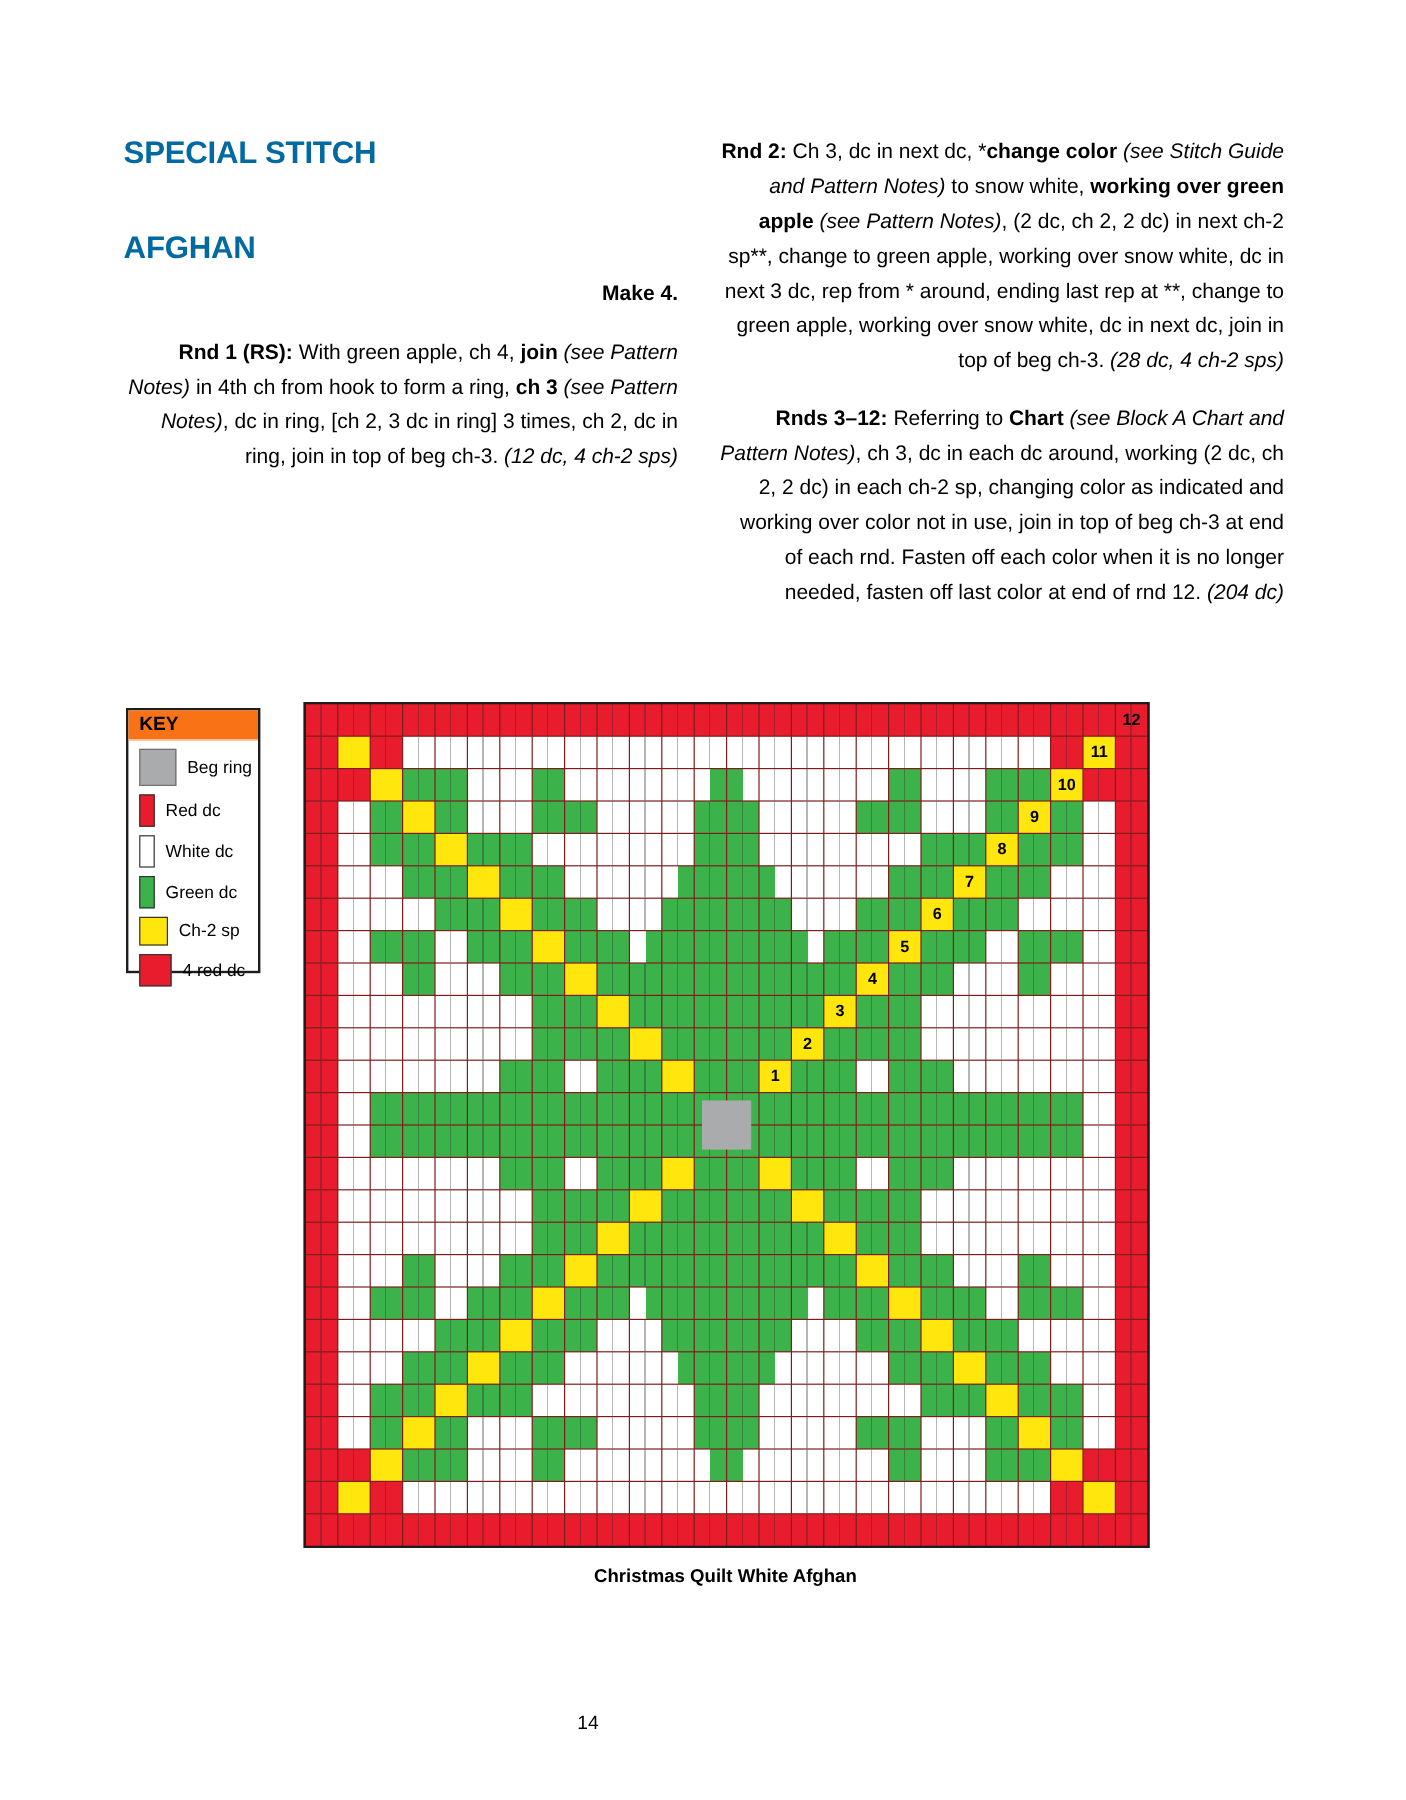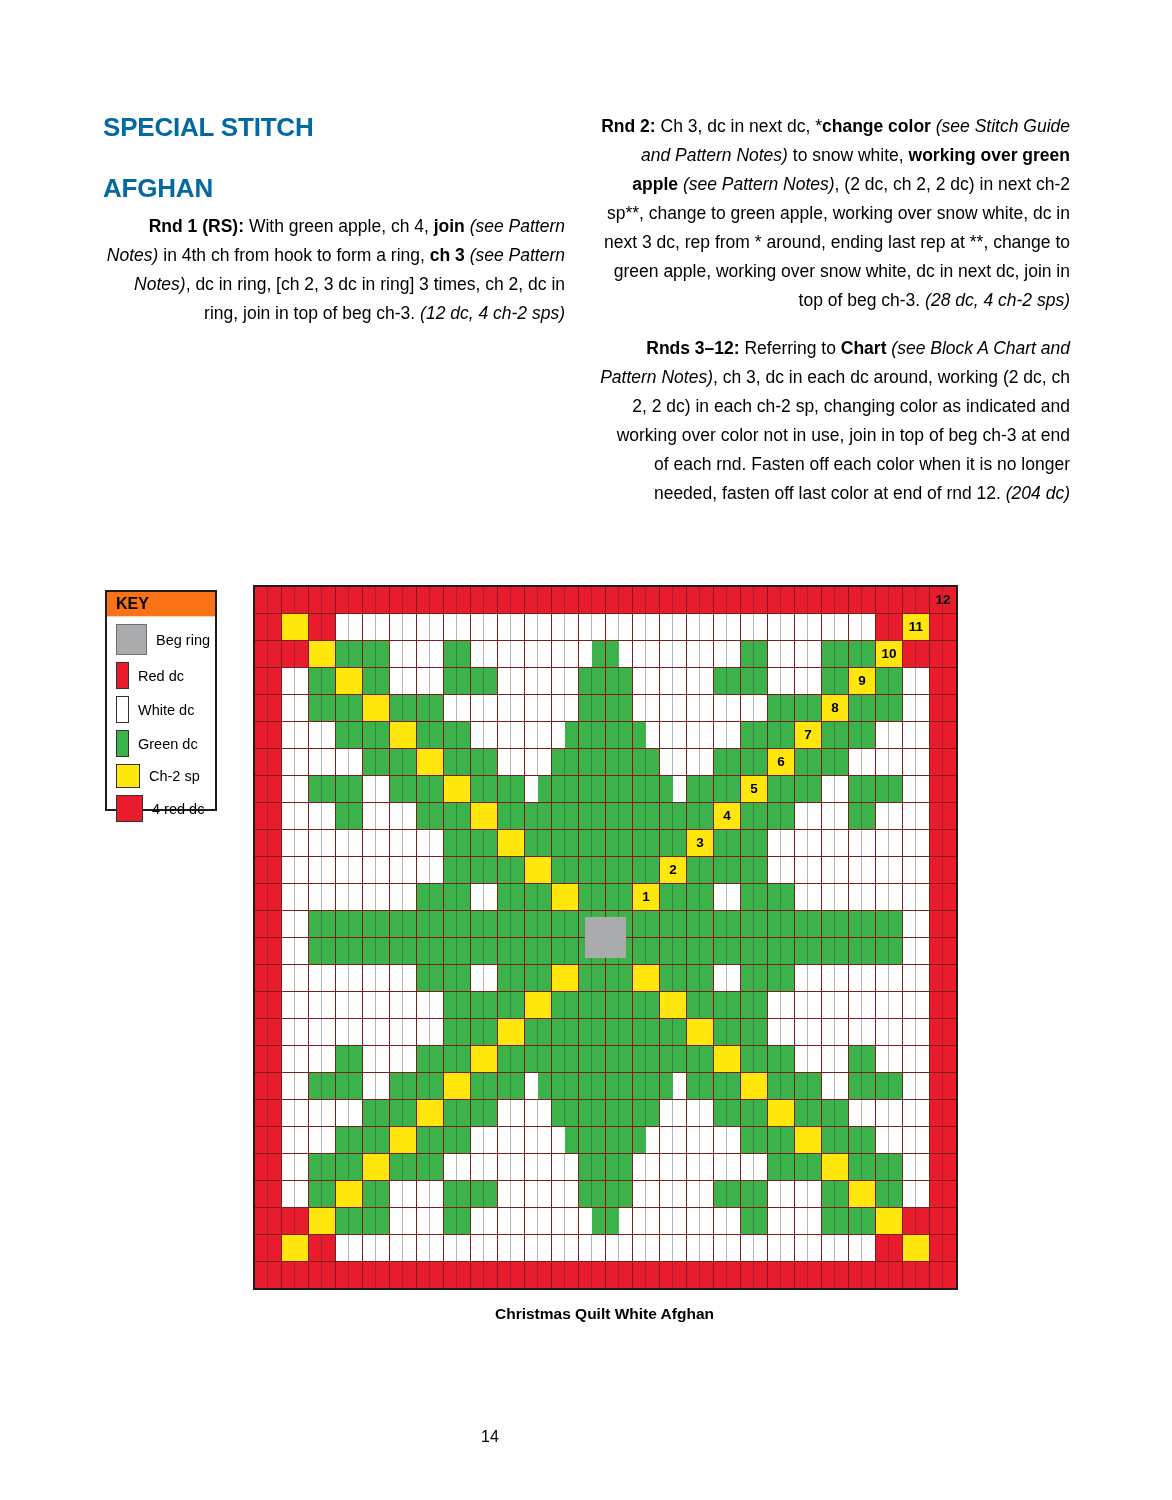--- a/index.html
+++ b/index.html
@@ -8,21 +8,21 @@
     font-family:"Liberation Sans",sans-serif;color:#000;
     -webkit-font-smoothing:antialiased;
   }
   .col{position:absolute;top:112px;}
   #left-col{left:103px;width:462px;}
   #right-col{left:598px;width:472px;}
   h2.sec{
     font-size:26px;font-weight:700;color:#0369a1;margin:0 0 8px 0;
     letter-spacing:-0.2px;
   }
-  h2.sec.mt{margin-top:30px;}
+  h2.sec.mt{margin-top:48px;}
   h2.sec.mt2{margin-top:26px;}
   .para{font-size:17.5px;line-height:29px;margin:0 0 10px 0;text-align:right;}
   .para.make{margin:2px 0 20px 0;font-weight:700;}
   .para b{font-weight:700;}
   .para i{font-style:italic;}
   .rpara{margin-bottom:19px;}
 
   
   #key-box{
     position:absolute;left:105px;top:590px;width:112px;height:221px;
@@ -77,20 +77,21 @@
     position:absolute;left:0;top:1428px;width:980px;text-align:center;
     font-size:16px;
   }
 </style>
 </head>
 <body>
 
 <div class="col" id="left-col">
   <h2 class="sec">SPECIAL STITCH</h2>
   <h2 class="sec mt">AFGHAN</h2>
+  <p class="para make">Make 4.</p>
   <p class="para"><b>Rnd 1 (RS): </b>With green apple, ch 4, <b>join </b><i>(see Pattern Notes)</i> in 4th ch from hook to form a ring, <b>ch 3 </b><i>(see Pattern Notes)</i>, dc in ring, [ch 2, 3 dc in ring] 3 times, ch 2, dc in ring, join in top of beg ch-3. <i>(12 dc, 4 ch-2 sps)</i></p>
 </div>
 
 <div class="col" id="right-col">
   <p class="para rpara"><b>Rnd 2: </b>Ch 3, dc in next dc, *<b>change color </b><i>(see Stitch Guide and Pattern Notes)</i> to snow white, <b>working over green apple </b><i>(see Pattern Notes)</i>, (2 dc, ch 2, 2 dc) in next ch-2 sp**, change to green apple, working over snow white, dc in next 3 dc, rep from * around, ending last rep at **, change to green apple, working over snow white, dc in next dc, join in top of beg ch-3. <i>(28 dc, 4 ch-2 sps)</i></p>
   <p class="para"><b>Rnds 3–12: </b>Referring to <b>Chart </b><i>(see Block A Chart and Pattern Notes)</i>, ch 3, dc in each dc around, working (2 dc, ch 2, 2 dc) in each ch-2 sp, changing color as indicated and working over color not in use, join in top of beg ch-3 at end of each rnd. Fasten off each color when it is no longer needed, fasten off last color at end of rnd 12. <i>(204 dc)</i></p>
 </div>
 
 <div id="key-box">
   <div id="key-title">KEY</div>

